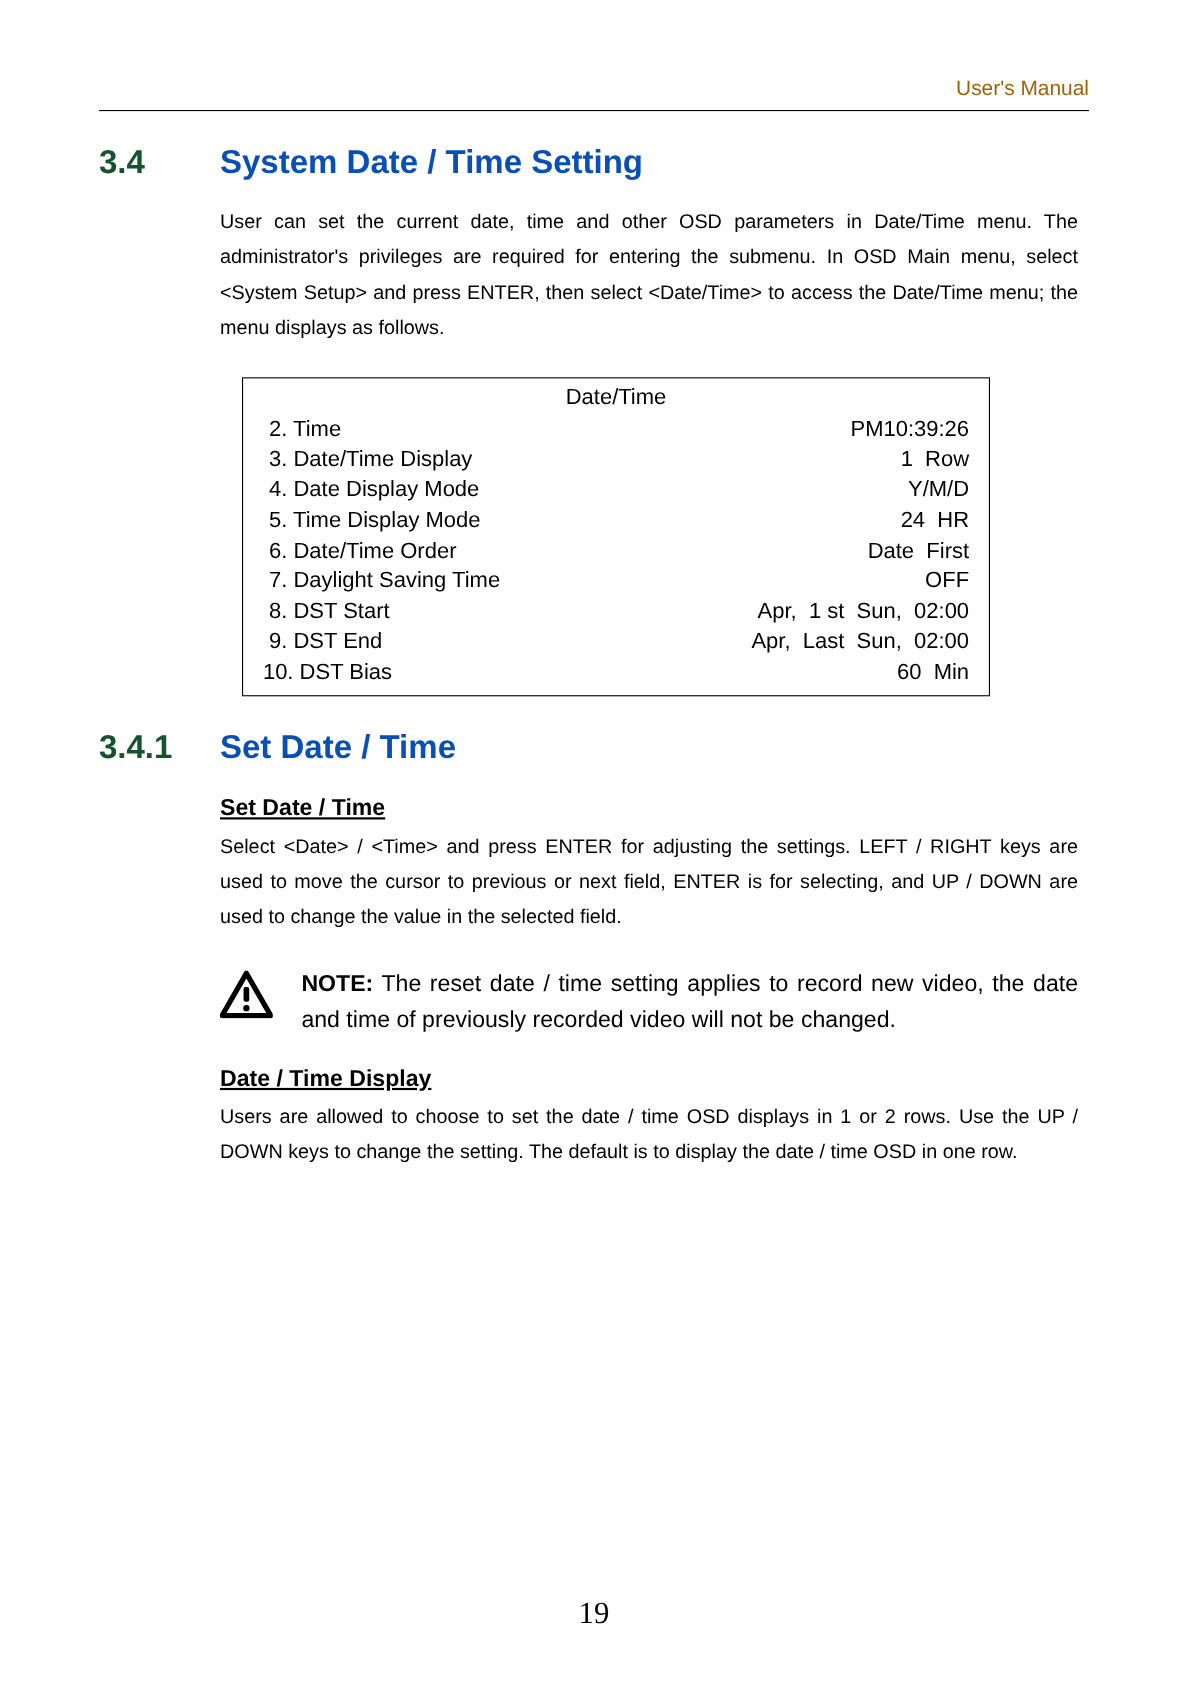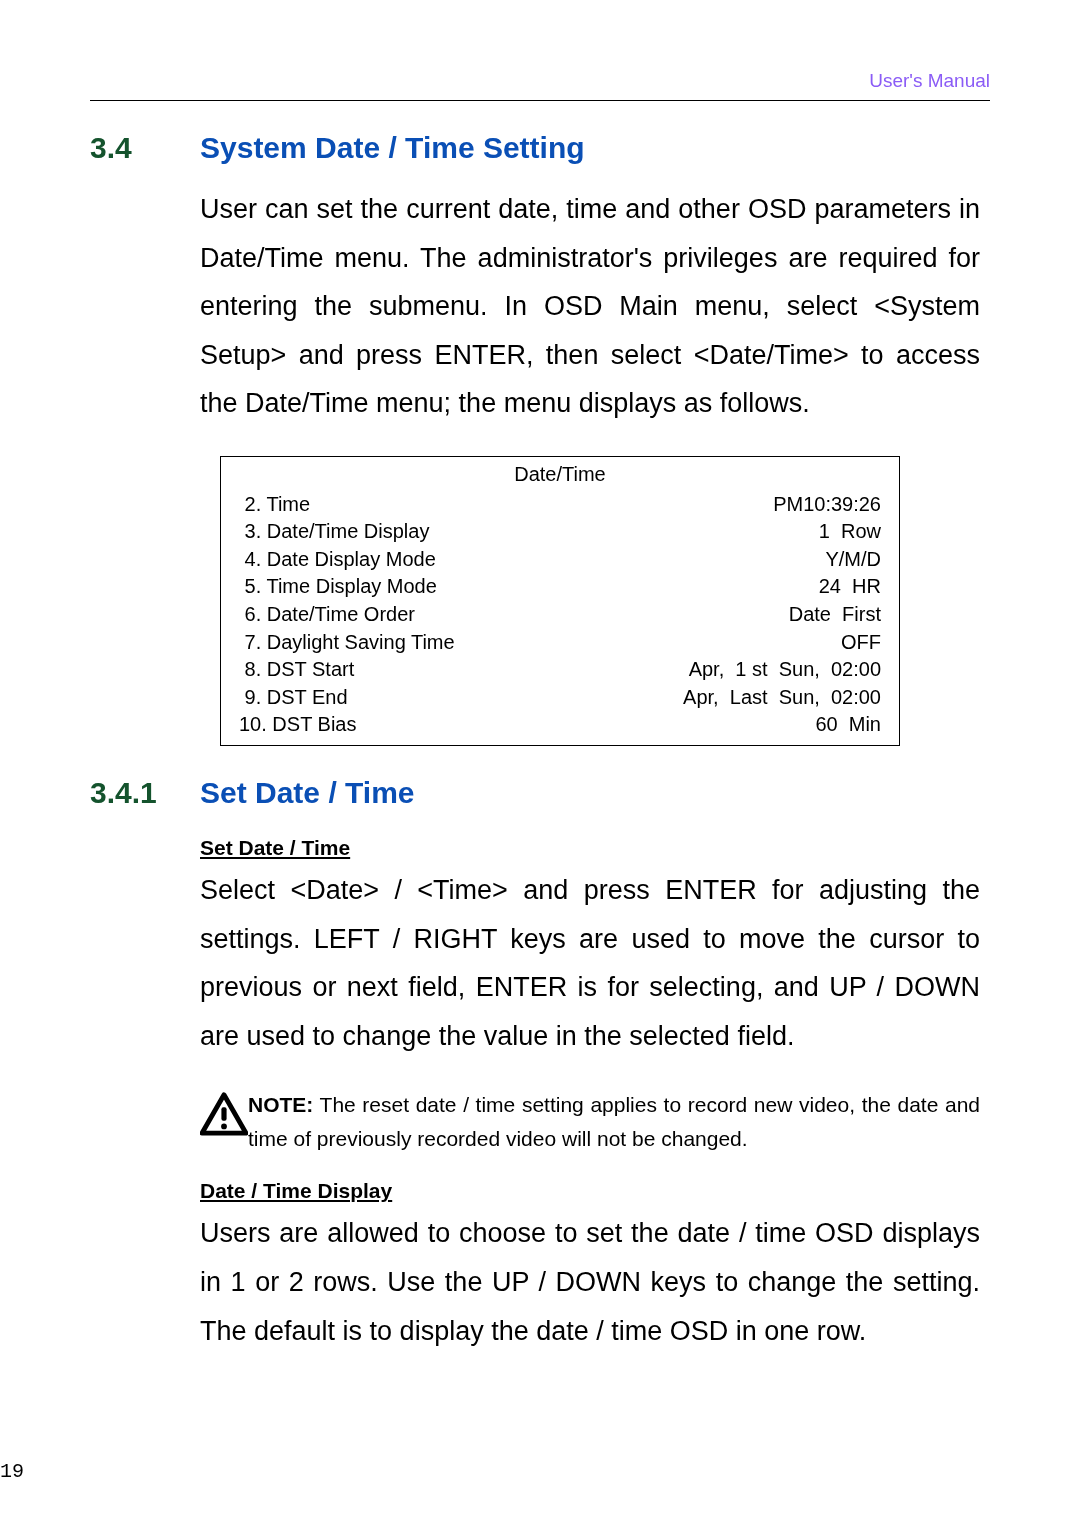--- a/index.html
+++ b/index.html
@@ -14,21 +14,21 @@
   }
   .page {
     padding: 70px 90px 40px 90px;
     box-sizing: border-box;
     height: 100%;
     position: relative;
   }
   .header-right {
     text-align: right;
     font-size: 19px;
-    color: #8b5cf6;
+    color: #a16207;
     margin-bottom: 8px;
   }
   .hr {
     border: none;
     border-top: 1px solid #000;
     margin: 0 0 30px 0;
   }
   .section-heading {
     display: flex;
     align-items: baseline;
@@ -45,21 +45,21 @@
     color: #0a4fb5;
     font-weight: bold;
     font-size: 30px;
     text-align: right;
   }
   .content-block {
     margin-left: 110px;
     margin-right: 10px;
   }
   .body-text {
-    font-size: 27px;
+    font-size: 18px;
     line-height: 1.8;
     text-align: justify;
     margin: 0 0 28px 0;
   }
   .menu-box {
     border: 1.5px solid #000;
     margin: 0 80px 30px 20px;
     padding: 4px 18px 6px 18px;
     font-size: 20px;
     line-height: 1.38;
@@ -76,21 +76,21 @@
   .sub-heading {
     font-weight: bold;
     text-decoration: underline;
     font-size: 21px;
     margin: 0 0 6px 0;
   }
   .note-row {
     display: flex;
     align-items: flex-start;
     margin: 0 0 24px 0;
-    gap: 0;
+    gap: 26px;
   }
   .note-icon {
     flex: 0 0 48px;
     margin-top: 4px;
   }
   .note-icon svg {
     width: 48px;
     height: 44px;
   }
   .note-text {
@@ -100,22 +100,23 @@
     text-align: justify;
   }
   .note-text b {
     font-weight: bold;
   }
   .page-number {
     position: absolute;
     left: 0;
     right: 0;
     bottom: 45px;
-    font-family: Liberation Mono, monospace;
-    font-size: 20px;
+    text-align: center;
+    font-family: Liberation Serif, serif;
+    font-size: 28px;
   }
   .subsection-spacer { height: 6px; }
 </style>
 </head>
 <body>
 
 <div class="page">
 
   <div class="header-right">User's Manual</div>
   <hr class="hr">

